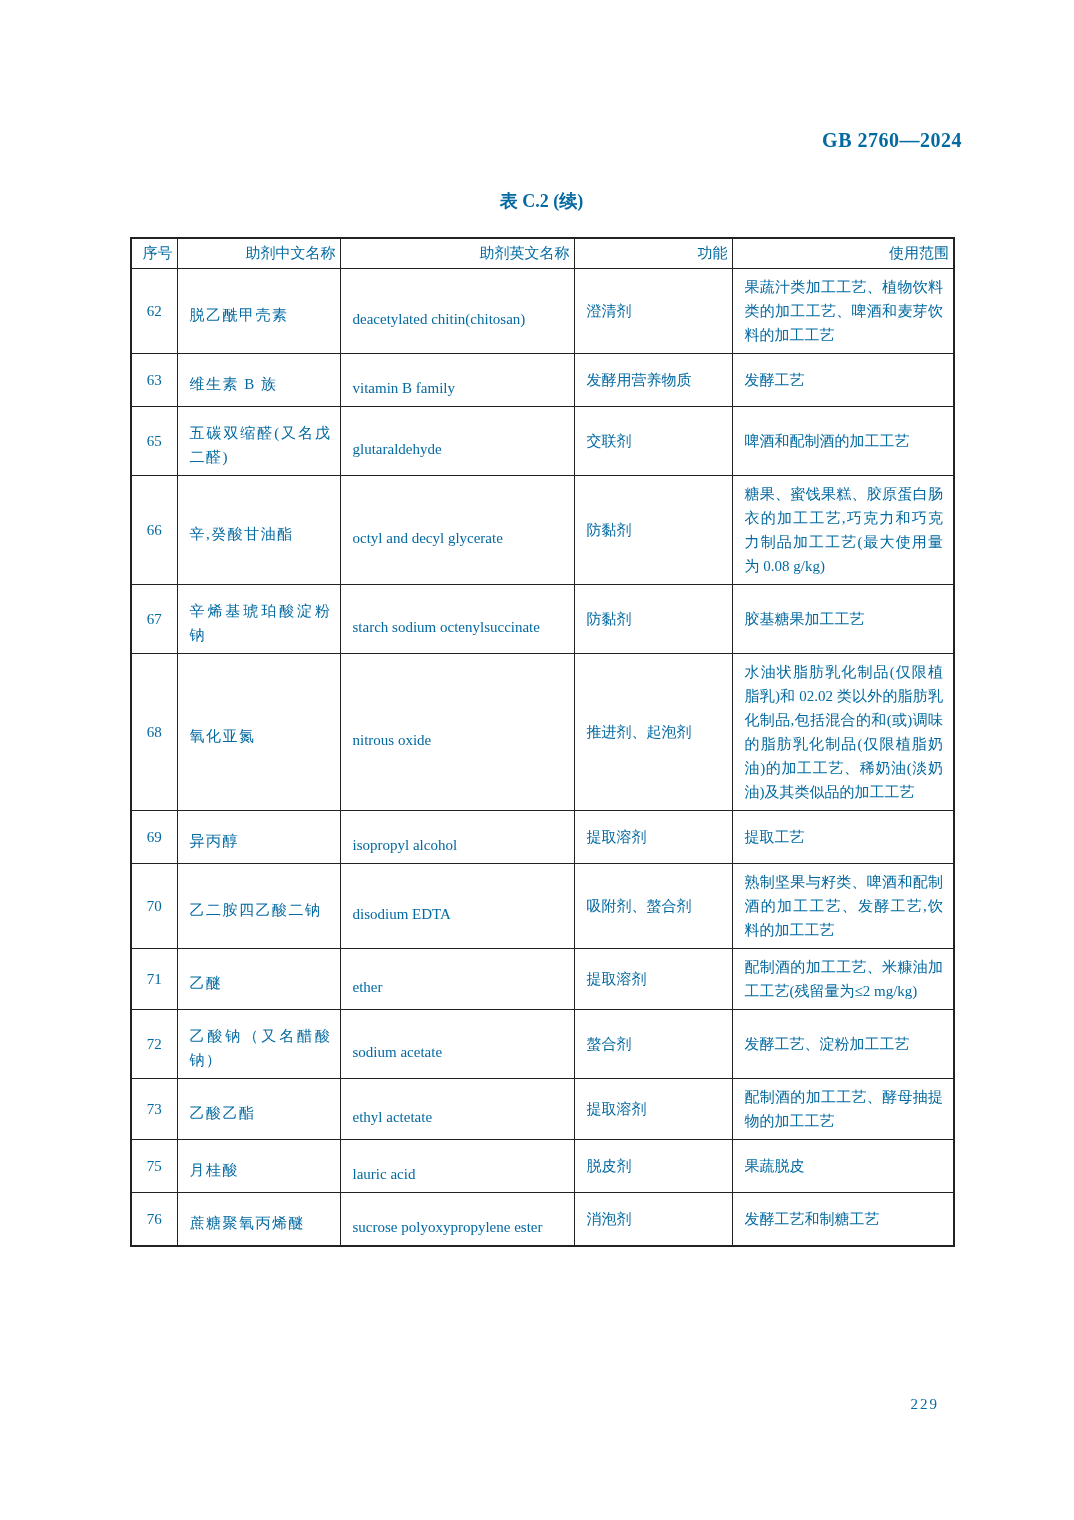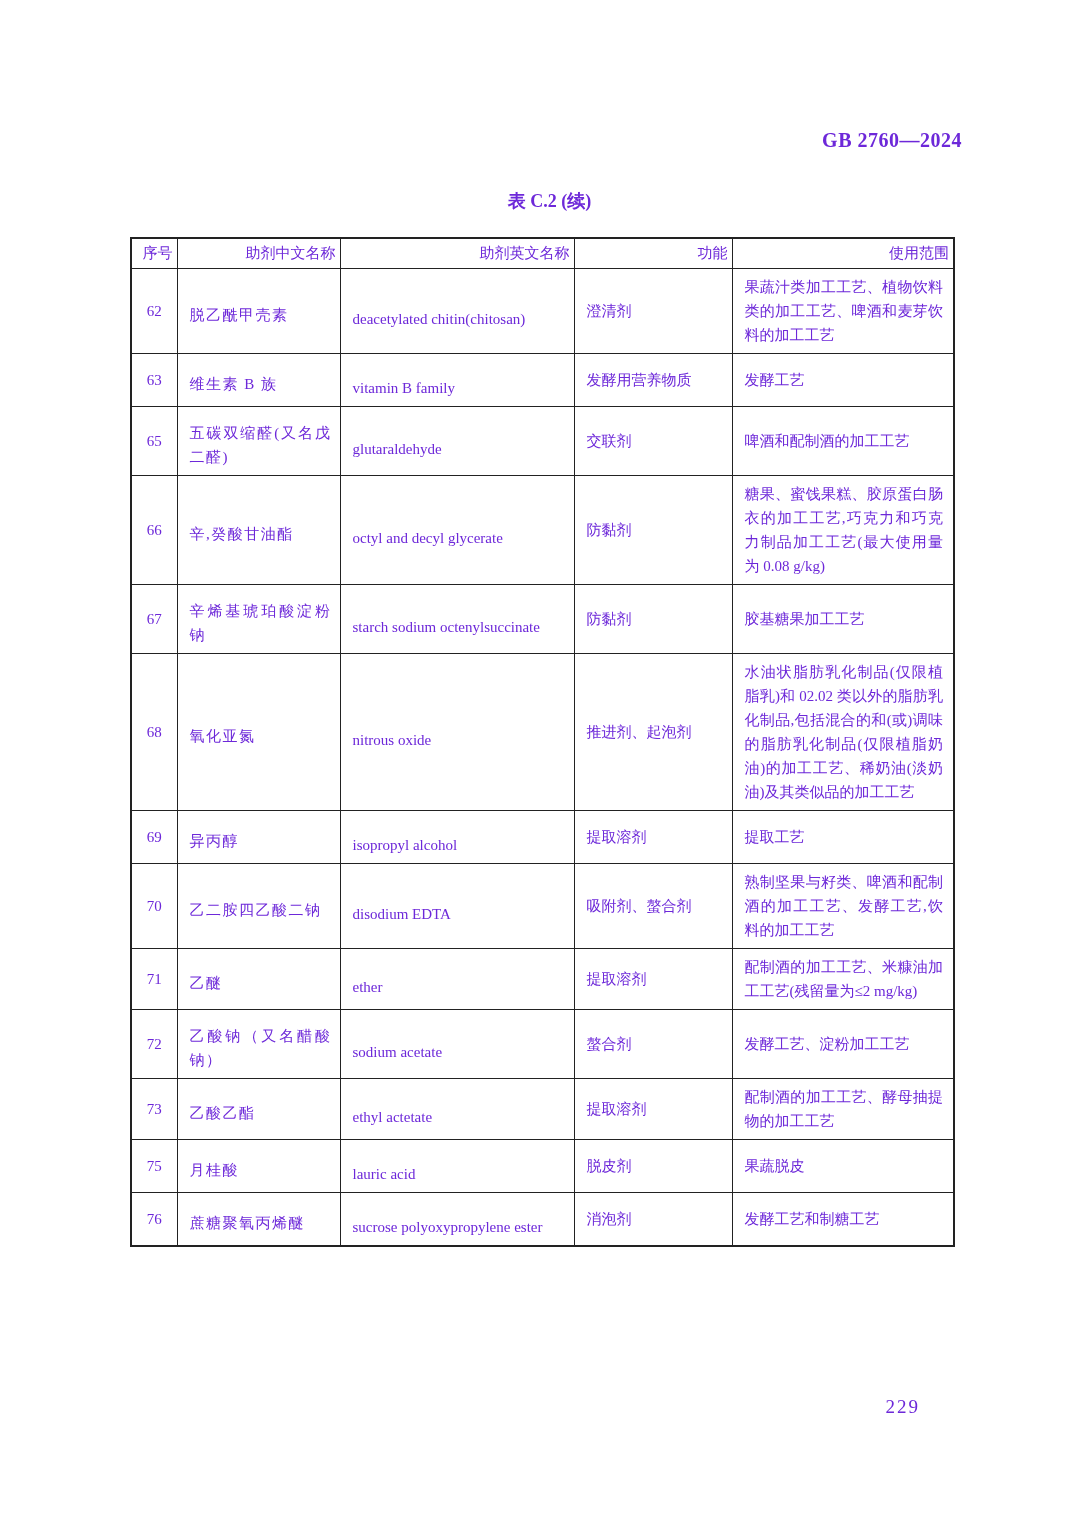--- a/index.html
+++ b/index.html
@@ -2,37 +2,37 @@
 <html lang="zh"><head>
 <meta charset="utf-8">
 <style>
   * { margin: 0; padding: 0; box-sizing: border-box; }
   html, body { background: #ffffff; }
   .page {
     position: relative;
     width: 1074px;
     height: 1520px;
     background: #ffffff;
-    color: #6d28d9;
+    color: #0369a1;
     font-family: "Liberation Serif", "DejaVu Serif", serif;
     overflow: hidden;
   }
   .std-code {
     position: absolute;
     top: 129px;
     right: 112px;
     font-size: 20px;
     font-weight: bold;
     letter-spacing: 0.5px;
     white-space: nowrap;
   }
   .table-title {
     position: absolute;
     top: 189px;
-    left: 138px;
+    left: 130px;
     width: 823px;
     text-align: center;
     font-size: 18px;
     font-weight: bold;
   }
   table.aid-table {
     position: absolute;
     left: 130px;
     top: 237px;
     width: 823px;
@@ -75,22 +75,22 @@
     text-align: justify;
     padding: 6px 8px 6px 12px;
   }
   .aid-table td.col-scope {
     text-align: justify;
     padding: 6px 10px 6px 12px;
   }
   .page-number {
     position: absolute;
     top: 1396px;
-    right: 154px;
-    font-size: 19px;
+    right: 135px;
+    font-size: 15px;
     letter-spacing: 2px;
   }
 </style>
 </head>
 <body>
 
 <div class="page">
 
   <div class="std-code">GB 2760—2024</div>
 

